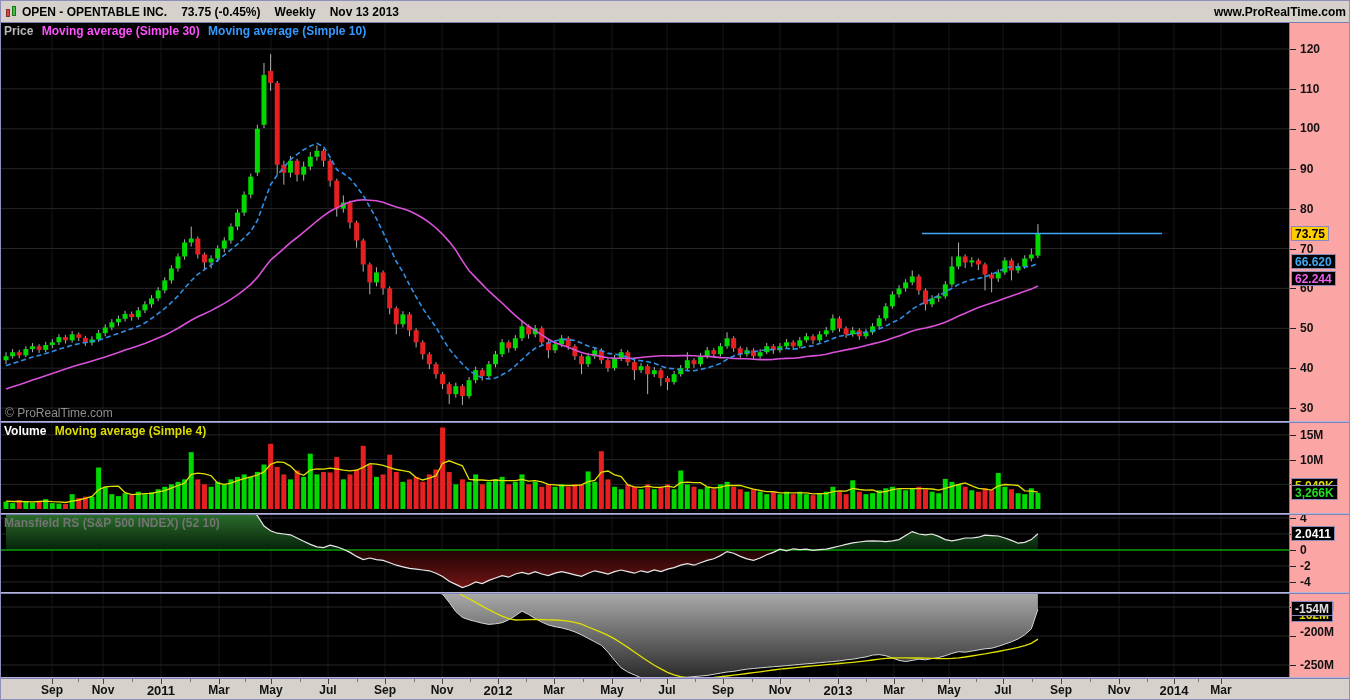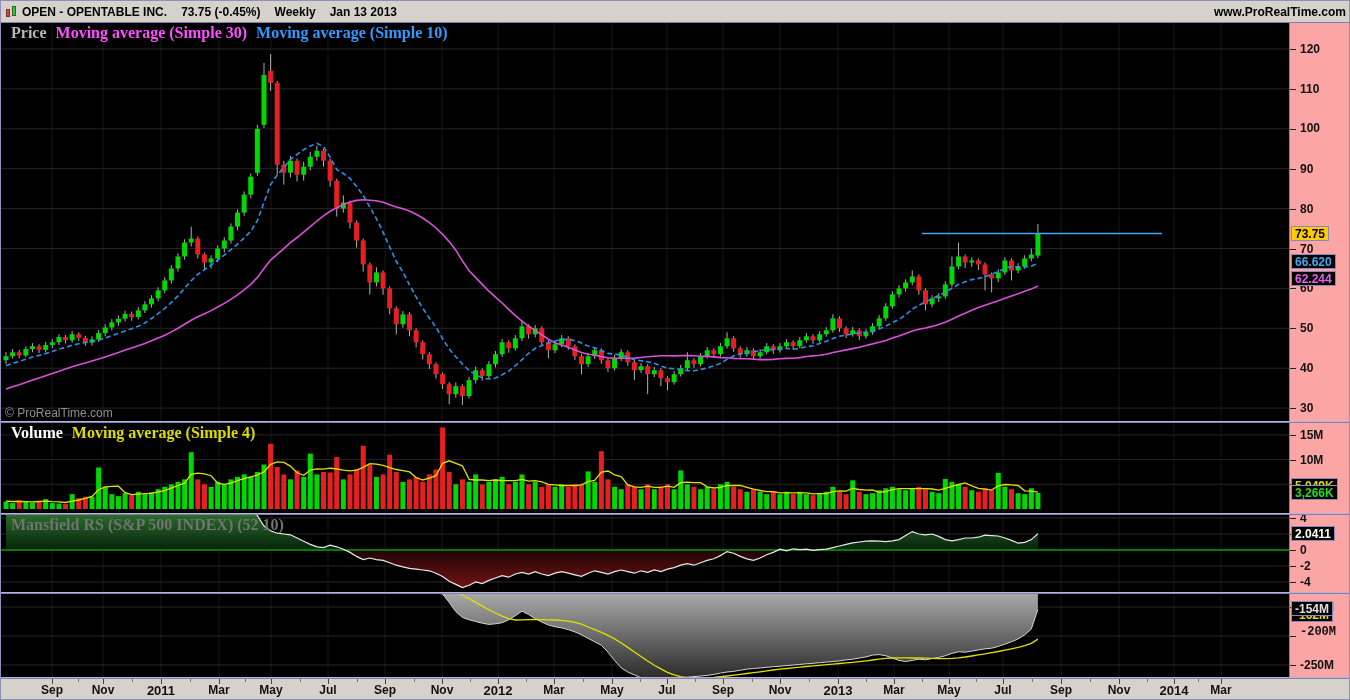--- a/index.html
+++ b/index.html
@@ -17,21 +17,21 @@
   #hdr-icon .w1{position:absolute;left:3px;top:2px;width:1px;height:12px;background:#803030;z-index:-1;}
   #hdr-icon .w2{position:absolute;left:9px;top:0;width:1px;height:14px;background:#207020;z-index:-1;}
   #site{margin-left:auto;padding-right:5px;}
   
   .panel{position:absolute;left:0;width:1288px;background:#000;overflow:hidden;}
   #price-panel{top:22px;height:398px;}
   #volume-panel{top:422px;height:90px;}
   #mans-panel{top:514px;height:77px;}
   #cfi-panel{top:593px;height:83px;}
   .panel svg{position:absolute;left:0;top:0;}
-  .panel-labels{position:absolute;left:10px;top:1px;font-size:16px;font-weight:bold;z-index:5;white-space:nowrap;font-family:Liberation Serif, serif;}
+  .panel-labels{position:absolute;left:3px;top:1px;font-size:12px;font-weight:bold;z-index:5;white-space:nowrap;}
   .panel-labels span{margin-right:5px;}
   .sep{position:absolute;left:0;width:1350px;background:#b4b4d9;border-bottom:1px solid #8080b4;z-index:8;}
   #sep1{top:420px;height:2px;} #sep2{top:512px;height:2px;}
   #sep3{top:591px;height:2px;} #sep4{top:676px;height:2px;}
   
   #scale-col{position:absolute;left:1288px;top:22px;width:62px;height:656px;background:#fca5a5;
              border-left:1px solid #7d7daf;z-index:6;}
   .ytick-label{position:absolute;left:10px;font-size:12px;font-weight:bold;color:#111;height:14px;line-height:14px;}
   .ytick-mark{position:absolute;left:0;width:6px;height:1px;background:#222;}
   .badge{position:absolute;left:1px;height:15px;line-height:15px;padding:0 3px;font-size:12px;font-weight:bold;
@@ -52,21 +52,21 @@
   <div id="header">
     <span id="hdr-icon">
       <span class="w1"></span>
         <span class="w2"></span>
         <span class="c1"></span>
         <span class="c2"></span>
     </span>
     <span>OPEN - OPENTABLE INC.</span>
     <span class="sp">73.75 (-0.45%)</span>
     <span class="sp">Weekly</span>
-    <span class="sp">Jan 13 2013</span>
+    <span class="sp">Nov 13 2013</span>
     <span id="site">www.ProRealTime.com</span>
   </div>
 
   <div id="price-panel" class="panel">
     <div class="panel-labels">
       <span id="lbl-price" style="color: rgb(184, 184, 184);">Price</span>
       <span id="lbl-ma30" style="color: rgb(255, 80, 255);">Moving average (Simple 30)</span>
       <span id="lbl-ma10" style="color: rgb(51, 153, 255);">Moving average (Simple 10)</span>
     </div>
     <div id="watermark">© ProRealTime.com</div>
@@ -754,21 +754,21 @@
       <div class="ytick-label" style="top: 504px;">2</div>
       <div class="ytick-mark" style="top: 527px;"></div>
       <div class="ytick-label" style="top: 520px;">0</div>
       <div class="ytick-mark" style="top: 543px;"></div>
       <div class="ytick-label" style="top: 536px;">-2</div>
       <div class="ytick-mark" style="top: 559px;"></div>
       <div class="ytick-label" style="top: 552px;">-4</div>
       <div class="ytick-mark" style="top: 584px;"></div>
       <div class="ytick-label" style="top: 577px;">-150M</div>
       <div class="ytick-mark" style="top: 613px;"></div>
-      <div class="ytick-label" style="top: 602px; font-family: Liberation Mono, monospace;">-200M</div>
+      <div class="ytick-label" style="top: 602px;">-200M</div>
       <div class="ytick-mark" style="top: 642px;"></div>
       <div class="ytick-label" style="top: 635px;">-250M</div>
       <div class="badge" style="top: 202.537px; background: rgb(255, 204, 0); color: rgb(0, 0, 0);">73.75</div>
       <div class="badge" style="top: 230.986px; background: rgb(0, 0, 0); color: rgb(63, 169, 245);">66.620</div>
       <div class="badge" style="top: 248.446px; background: rgb(0, 0, 0); color: rgb(233, 95, 233);">62.244</div>
       <div class="badge" style="top: 454.98px; background: rgb(0, 0, 0); color: rgb(220, 220, 0);">5,049K</div>
       <div class="badge" style="top: 461.866px; background: rgb(0, 0, 0); color: rgb(34, 221, 34);">3,266K</div>
       <div class="badge" style="top: 502.671px; background: rgb(0, 0, 0); color: rgb(255, 255, 255);">2.0411</div>
       <div class="badge" style="top: 583.54px; background: rgb(0, 0, 0); color: rgb(220, 220, 0);">-162M</div>
       <div class="badge" style="top: 578.32px; background: rgb(0, 0, 0); color: rgb(224, 224, 224);">-154M</div>

